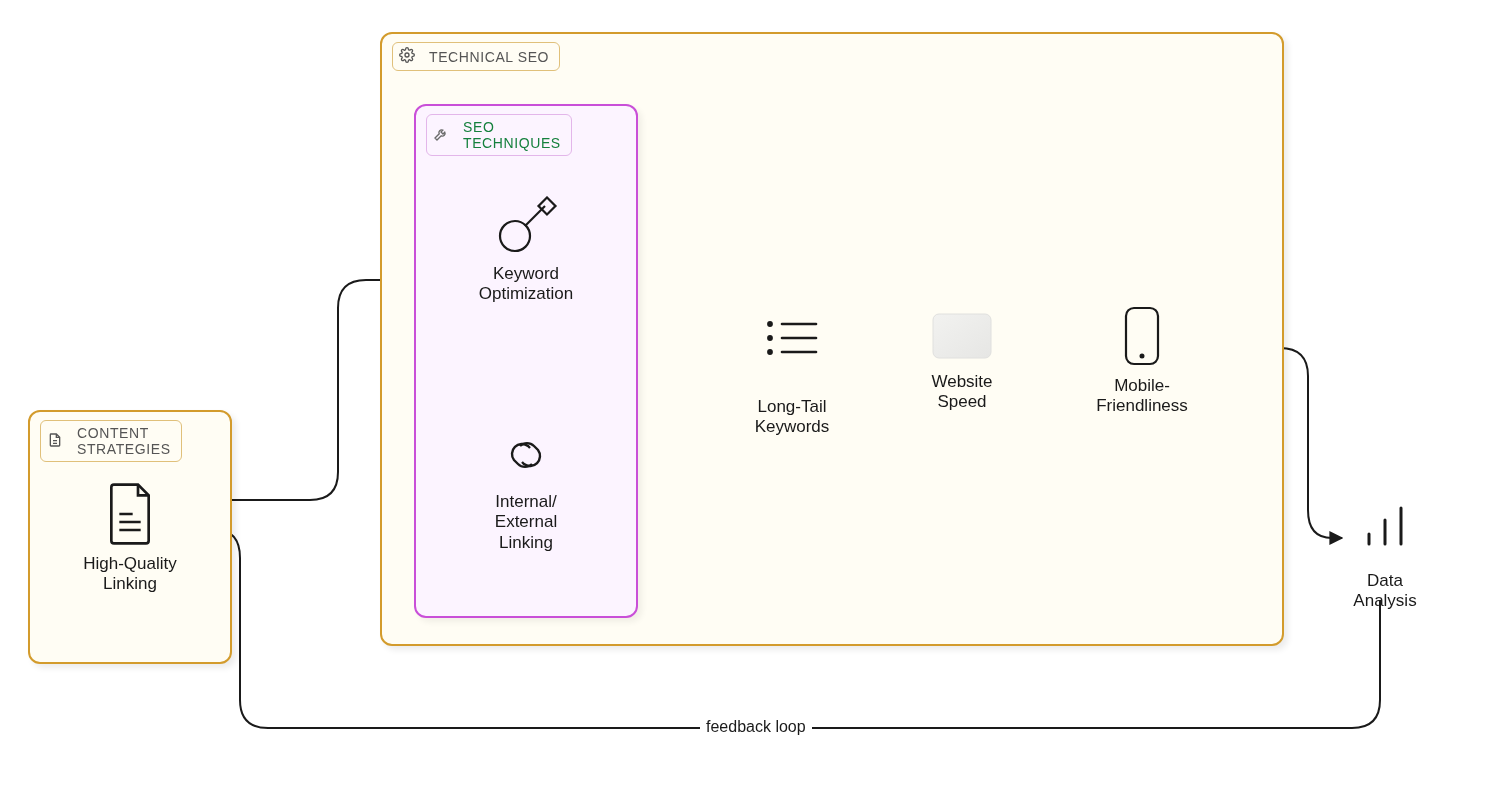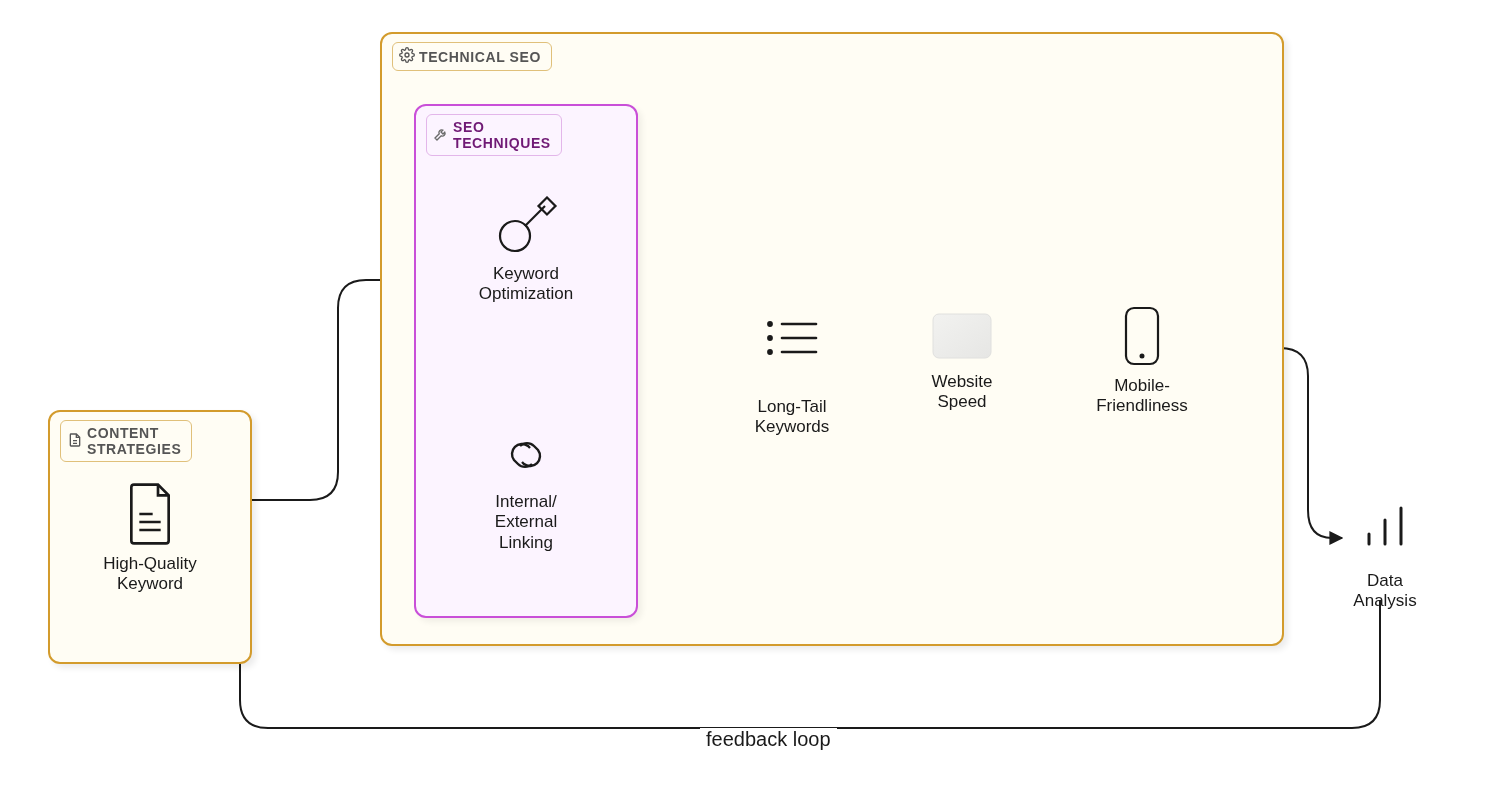--- a/index.html
+++ b/index.html
@@ -27,35 +27,34 @@
     background: #fcf4ff;
     border: 2px solid #c94fd8;
     box-shadow: 4px 4px 6px rgba(0,0,0,0.06);
   }
   .group-title {
     position: absolute;
     top: 8px;
     left: 10px;
     display: inline-flex;
     align-items: center;
-    gap: 4px;
+    gap: 14px;
     padding: 4px 10px 4px 6px;
     font-size: 14px;
     letter-spacing: 0.6px;
     color: #555;
     background: #fffdf4;
     border: 1px solid #e0c07a;
     border-radius: 6px;
     line-height: 1.15;
-    font-weight: bold;
   }
   .group-title.inner {
     background: #fcf4ff;
     border-color: #e3b6ea;
-    color: #701a75;
+    color: #15803d;
     max-width: 150px;
   }
   .group-title .label-text {
     white-space: pre-line;
   }
   .node {
     position: absolute;
     text-align: center;
     font-size: 17px;
     color: #1a1a1a;
@@ -72,25 +71,24 @@
   svg.conn {
     position: absolute;
     left: 0;
     top: 0;
     width: 1500px;
     height: 812px;
     pointer-events: none;
   }
   .edge-label {
     position: absolute;
-    font-size: 20px;
+    font-size: 16px;
     color: #1a1a1a;
     background: #ffffff;
     padding: 0 6px;
-    margin-top: 10px;
   }
 </style>
 </head>
 <body>
 
 <div class="canvas">
 
   <svg class="conn" viewBox="0 0 1500 812">
     <defs>
       <marker id="arrow" viewBox="0 0 10 10" refX="9" refY="5" markerWidth="7" markerHeight="7" orient="auto-start-reverse">
@@ -106,21 +104,21 @@
 
     <path d="M 820 348 L 898 348" fill="none" stroke="#1a1a1a" stroke-width="2" marker-end="url(#arrow)"></path>
 
     <path d="M 1000 348 L 1078 348" fill="none" stroke="#1a1a1a" stroke-width="2" marker-end="url(#arrow)"></path>
 
     <path d="M 1160 348 L 1280 348 Q 1308 348 1308 376 L 1308 510 Q 1308 538 1332 538 L 1342 538" fill="none" stroke="#1a1a1a" stroke-width="2" marker-end="url(#arrow)"></path>
 
     <path d="M 1380 600 L 1380 700 Q 1380 728 1352 728 L 268 728 Q 240 728 240 700 L 240 558 Q 240 530 216 530 L 200 530" fill="none" stroke="#1a1a1a" stroke-width="2" marker-end="url(#arrow)"></path>
   </svg>
 
-  <div class="group-box" style="left:48px; top:410px; width:200px; height:250px;">
+  <div class="group-box" style="left:28px; top:410px; width:200px; height:250px;">
     <div class="group-title">
       <span>
         <svg width="16" height="16" viewBox="0 0 24 24" fill="none" stroke="#555" stroke-width="2">
           <path d="M14 3H6a1 1 0 0 0-1 1v16a1 1 0 0 0 1 1h12a1 1 0 0 0 1-1V8l-5-5z"></path>
           <path d="M14 3v5h5"></path>
             <path d="M9 13h6M9 17h6"></path>
         </svg>
       </span>
       <span class="label-text">CONTENT
 STRATEGIES</span>
@@ -128,21 +126,21 @@
 
     <div class="node" style="left:40px; top:70px; width:120px;">
       <div class="icon-wrap">
         <svg width="54" height="64" viewBox="0 0 40 48" fill="none" stroke="#1a1a1a" stroke-width="2">
           <path d="M26 2H8a2 2 0 0 0-2 2v40a2 2 0 0 0 2 2h24a2 2 0 0 0 2-2V10l-8-8z"></path>
           <path d="M26 2v8h8"></path>
           <path d="M12 24h10M12 30h16M12 36h16"></path>
         </svg>
       </div>
       <div class="lbl" style="white-space:pre-line;">High-Quality
-Keyword</div>
+Linking</div>
     </div>
   </div>
 
   <div class="group-box" style="left:380px; top:32px; width:900px; height:610px;">
     <div class="group-title">
       <span>
         <svg width="16" height="16" viewBox="0 0 24 24" fill="none" stroke="#555" stroke-width="2">
           <circle cx="12" cy="12" r="3"></circle>
           <path d="M19.4 15a1.7 1.7 0 0 0 .34 1.87l.06.06a2 2 0 1 1-2.83 2.83l-.06-.06a1.7 1.7 0 0 0-1.87-.34 1.7 1.7 0 0 0-1 1.55V21a2 2 0 1 1-4 0v-.09a1.7 1.7 0 0 0-1-1.55 1.7 1.7 0 0 0-1.87.34l-.06.06a2 2 0 1 1-2.83-2.83l.06-.06a1.7 1.7 0 0 0 .34-1.87 1.7 1.7 0 0 0-1.55-1H3a2 2 0 1 1 0-4h.09a1.7 1.7 0 0 0 1.55-1 1.7 1.7 0 0 0-.34-1.87l-.06-.06a2 2 0 1 1 2.83-2.83l.06.06c.5.5 1.24.64 1.87.34.6-.26 1-.85 1-1.51V3a2 2 0 1 1 4 0v.09c0 .66.4 1.25 1 1.51.63.3 1.37.16 1.87-.34l.06-.06a2 2 0 1 1 2.83 2.83l-.06.06a1.7 1.7 0 0 0-.34 1.87c.26.6.85 1 1.51 1H21a2 2 0 1 1 0 4h-.09c-.66 0-1.25.4-1.51 1z"></path>
         </svg>

